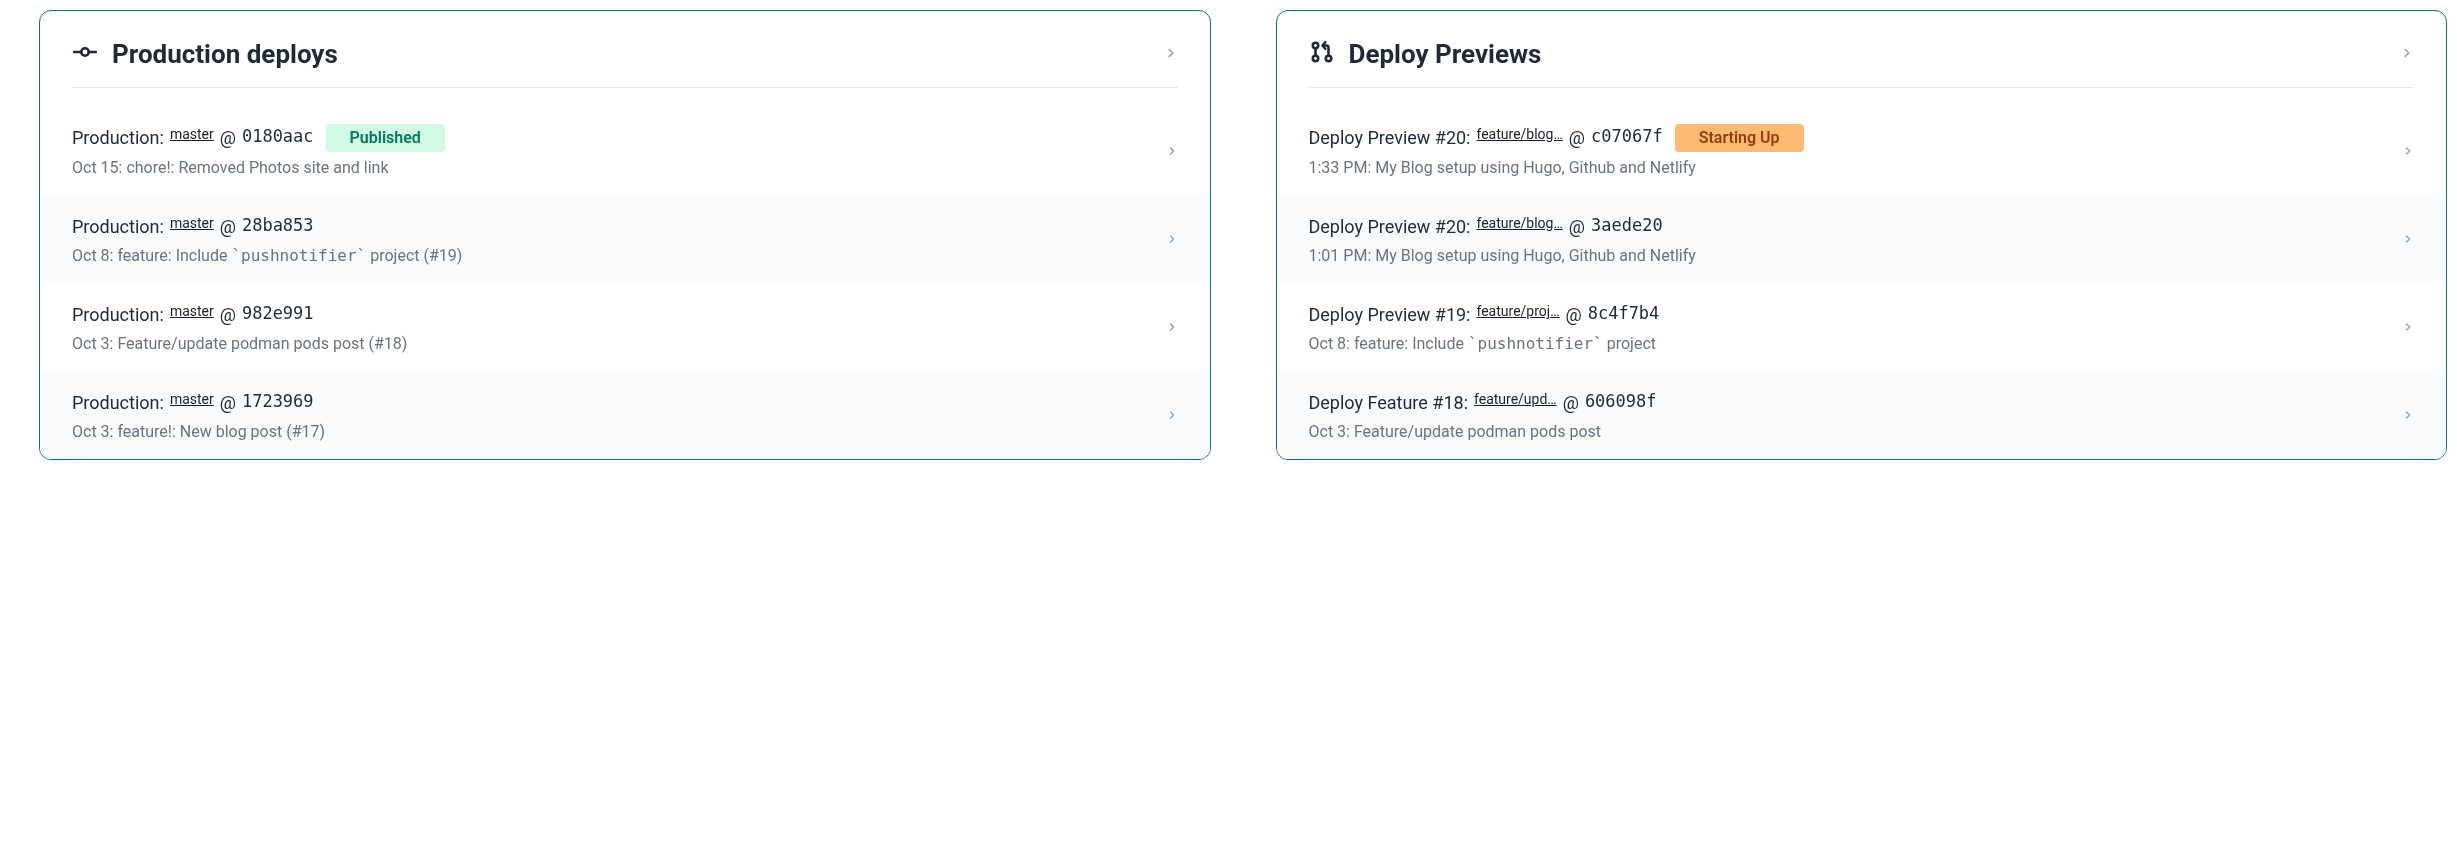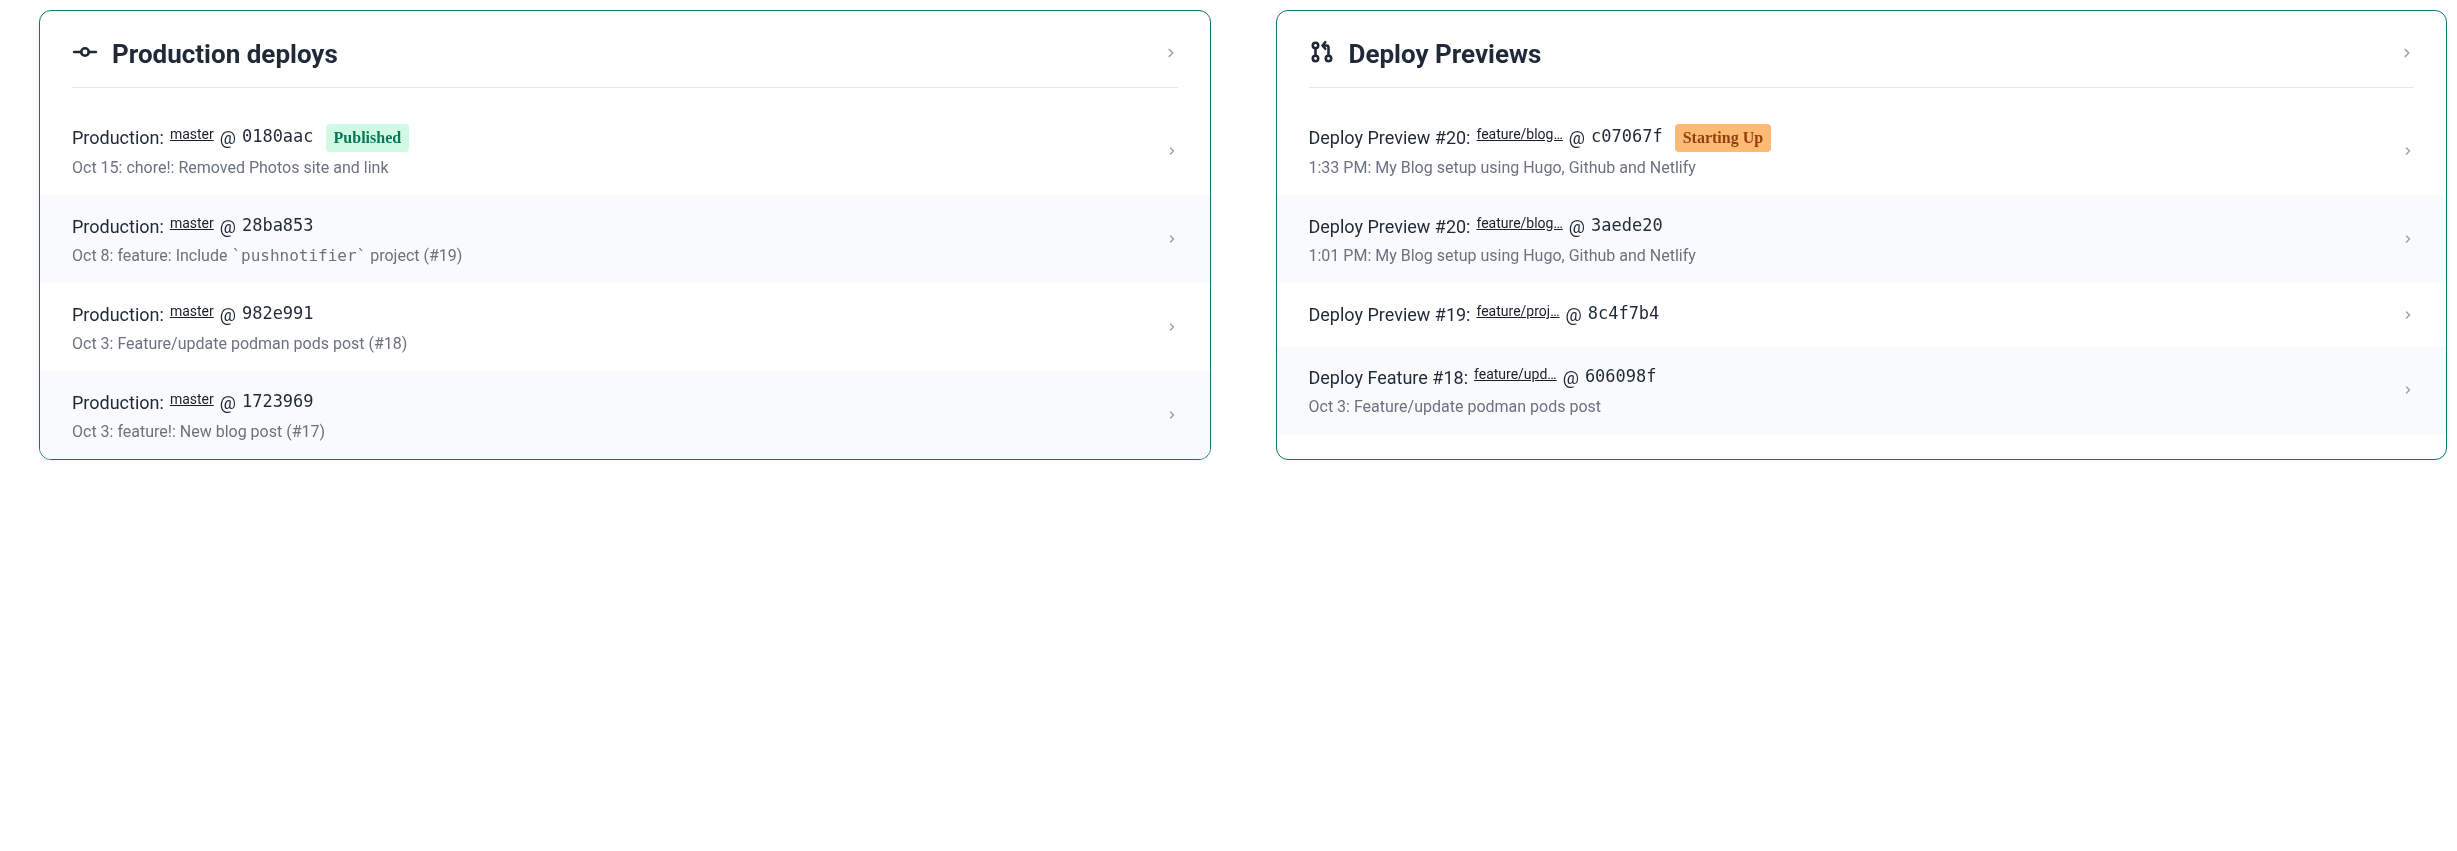--- a/index.html
+++ b/index.html
@@ -71,27 +71,26 @@
       text-decoration: underline;
     }
     .row-title .at { color:#1f2937; }
     .row-title .hash {
       font-family: ui-monospace, SFMono-Regular, Menlo, Consolas, monospace;
       font-size: 17px;
       color: #1f2937;
     }
     .badge {
       display: inline-block;
-      padding: 2px 8px;
+      padding: 2px 24px;
       border-radius: 4px;
       font-size: 16px;
       font-weight: 600;
       margin-left: 6px;
       vertical-align: middle;
-      font-family: Liberation Serif, serif;
     }
     .badge.published { background: #d1fae5; color: #047857; }
     .badge.starting  { background: #fdba74; color: #92400e; }
     .row-sub {
       font-size: 16px;
       color: #6b7280;
       margin-top: 6px;
       white-space: nowrap;
       overflow: hidden;
       text-overflow: ellipsis;
@@ -266,20 +265,21 @@
 
   <div class="row">
     <div class="row-main">
       <div class="row-title">
         <span>Deploy Preview #19:</span>
         <span class="branch">feature/proj…</span>
         <span class="at">@</span>
             <span class="hash">8c4f7b4</span>
 
       </div>
+      <div class="row-sub">Oct 8: feature: Include <span class="code">`pushnotifier`</span> project</div>
     </div>
     <span class="chev">
       <svg width="12" height="12" viewBox="0 0 24 24" fill="none" stroke="currentColor" stroke-width="3" stroke-linecap="round" stroke-linejoin="round">
             <polyline points="9 18 15 12 9 6"></polyline>
           </svg>
     </span>
   </div>
 
   <div class="row">
     <div class="row-main">

